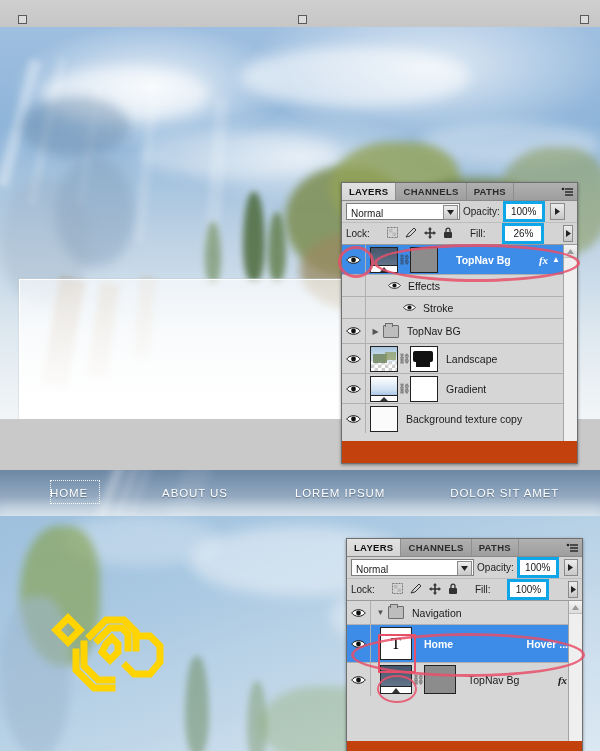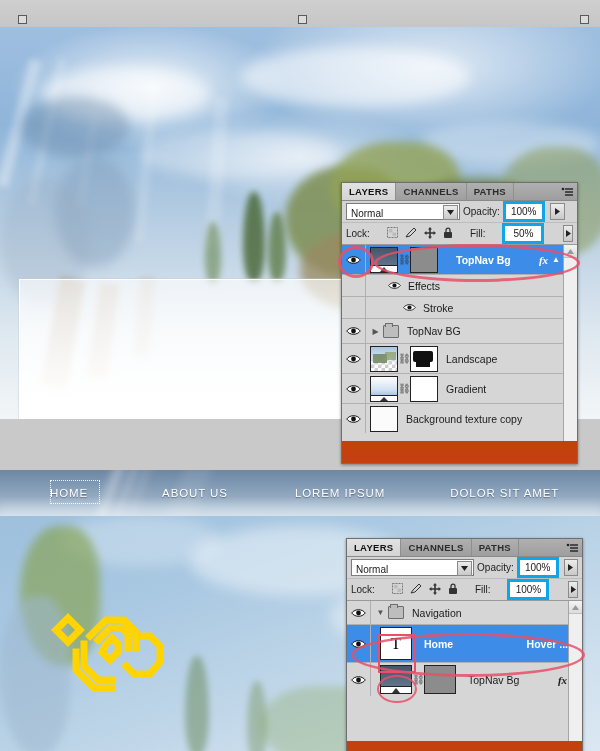--- a/index.html
+++ b/index.html
@@ -391,21 +391,21 @@
             </svg>
         </span>
         <span>
           <svg width="10" height="12" viewBox="0 0 10 12">
               <path d="M3,5 V3.2 A2,2 0 0 1 7,3.2 V5" fill="none" stroke="#333" stroke-width="1.3"></path>
               <rect x="1" y="5" width="8" height="6" rx="1" fill="#333"></rect>
             </svg>
         </span>
       </span>
       <span class="lbl" style="margin-left:auto;">Fill:</span>
-      <span class="numbox" style="width:36px;">50%</span>
+      <span class="numbox" style="width:36px;">26%</span>
       <span class="spin">
         <svg width="5" height="7" viewBox="0 0 5 7">
             <polygon points="0,0 5,3.5 0,7" fill="#222"></polygon>
           </svg>
       </span>
     </div>
 
     <div class="layers" style="height:196px;">
 
       <div class="layerrow selected" style="padding-right:14px;">

